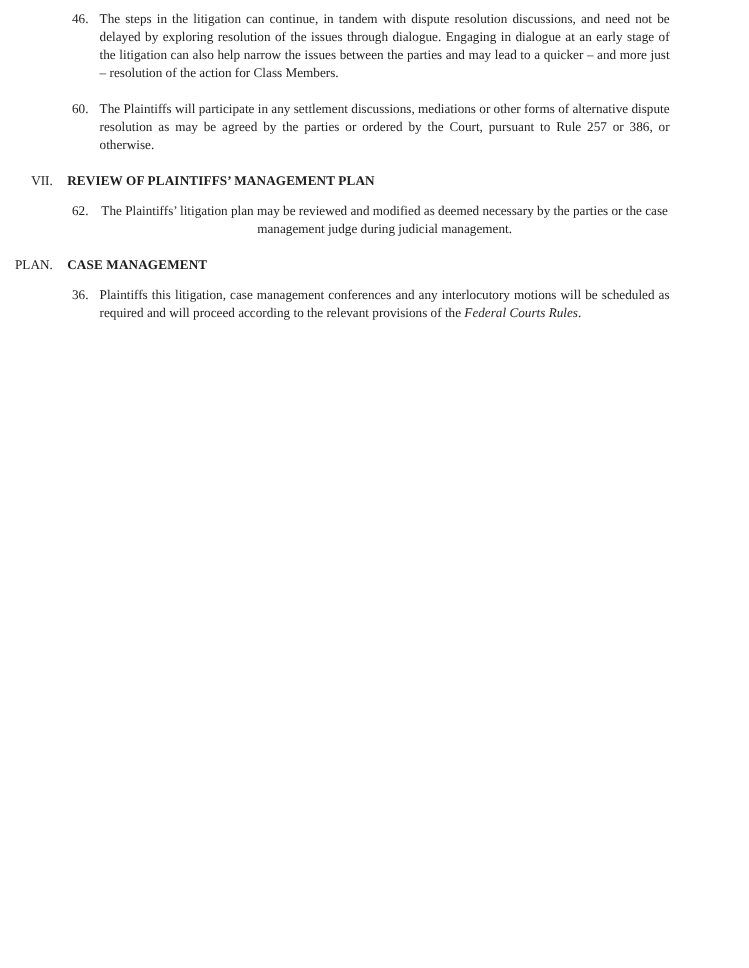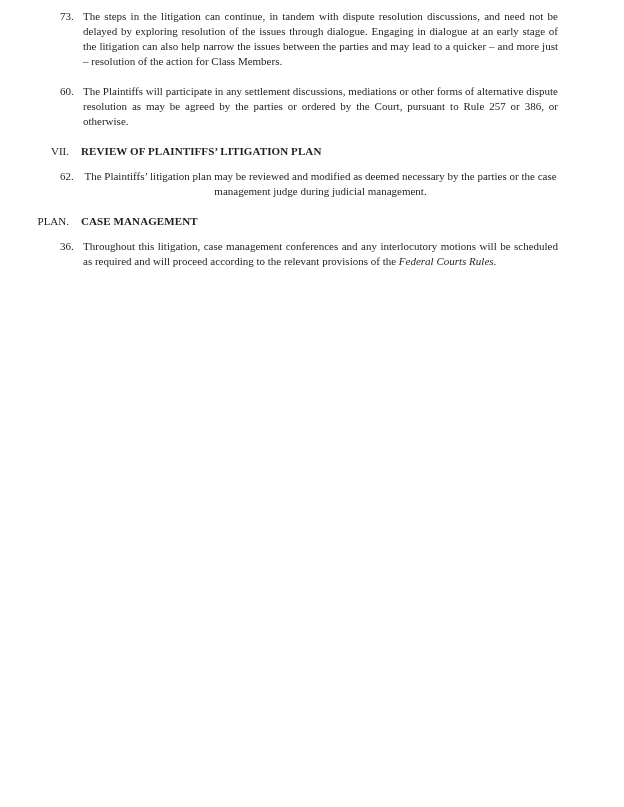--- a/index.html
+++ b/index.html
@@ -25,21 +25,20 @@
   .heading-row {
     display: flex;
     align-items: baseline;
     margin-top: 7px;
     margin-bottom: 10px;
   }
   .heading-numeral {
     width: 44px;
     flex: 0 0 44px;
     text-align: right;
-    padding-left: 25px;
   }
   .heading-title {
     margin-left: 12px;
     font-weight: bold;
     letter-spacing: 0.1px;
   }
   
   .para-row {
     display: flex;
     align-items: baseline;
@@ -57,37 +56,37 @@
   .para-text.justify { text-align: justify; }
   .para-text.left { text-align: center; }
   .italic { font-style: italic; }
 </style>
 </head>
 <body>
 
 <div class="page">
   <div class="doc">
       <div class="para-row">
-        <span class="para-number">73.</span>
+        <span class="para-number">46.</span>
         <div class="para-text justify"><span>The steps in the litigation can continue, in tandem with dispute resolution discussions, and need not be delayed by exploring resolution of the issues through dialogue. Engaging in dialogue at an early stage of the litigation can also help narrow the issues between the parties and may lead to a quicker – and more just – resolution of the action for Class Members.</span></div>
       </div>
       <div class="para-row">
         <span class="para-number">60.</span>
         <div class="para-text justify"><span>The Plaintiffs will participate in any settlement discussions, mediations or other forms of alternative dispute resolution as may be agreed by the parties or ordered by the Court, pursuant to Rule 257 or 386, or otherwise.</span></div>
       </div>
       <div class="heading-row">
         <span class="heading-numeral">VII.</span>
-        <span class="heading-title">REVIEW OF PLAINTIFFS’ LITIGATION PLAN</span>
+        <span class="heading-title">REVIEW OF PLAINTIFFS’ MANAGEMENT PLAN</span>
       </div>
       <div class="para-row">
         <span class="para-number">62.</span>
         <div class="para-text left"><span>The Plaintiffs’ litigation plan may be reviewed and modified as deemed necessary by the parties or the case management judge during judicial management.</span></div>
       </div>
       <div class="heading-row">
         <span class="heading-numeral">PLAN.</span>
         <span class="heading-title">CASE MANAGEMENT</span>
       </div>
       <div class="para-row">
         <span class="para-number">36.</span>
-        <div class="para-text justify"><span>Throughout this litigation, case management conferences and any interlocutory motions will be scheduled as required and will proceed according to the relevant provisions of the </span><span class="italic">Federal Courts Rules</span><span>.</span></div>
+        <div class="para-text justify"><span>Plaintiffs this litigation, case management conferences and any interlocutory motions will be scheduled as required and will proceed according to the relevant provisions of the </span><span class="italic">Federal Courts Rules</span><span>.</span></div>
       </div>
     </div>
 </div>
 
 </body></html>

